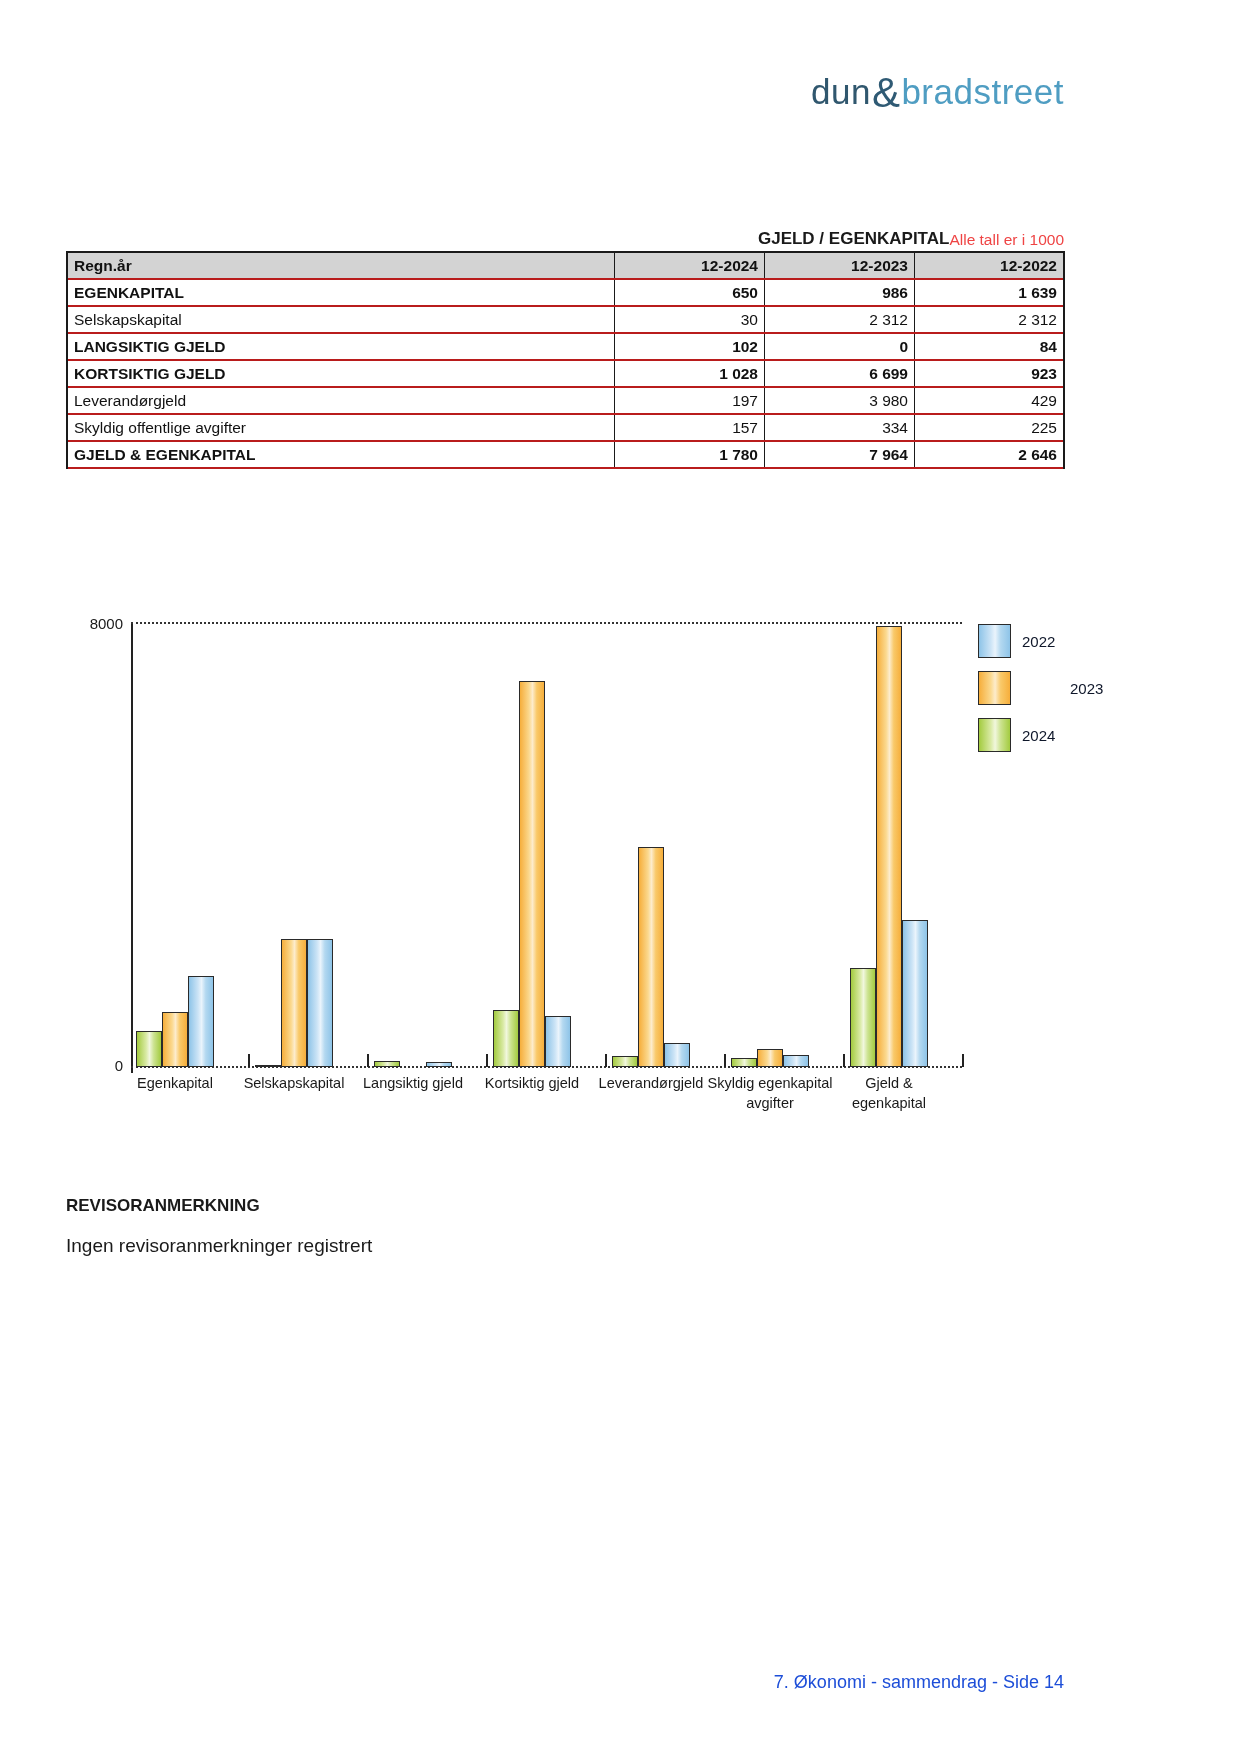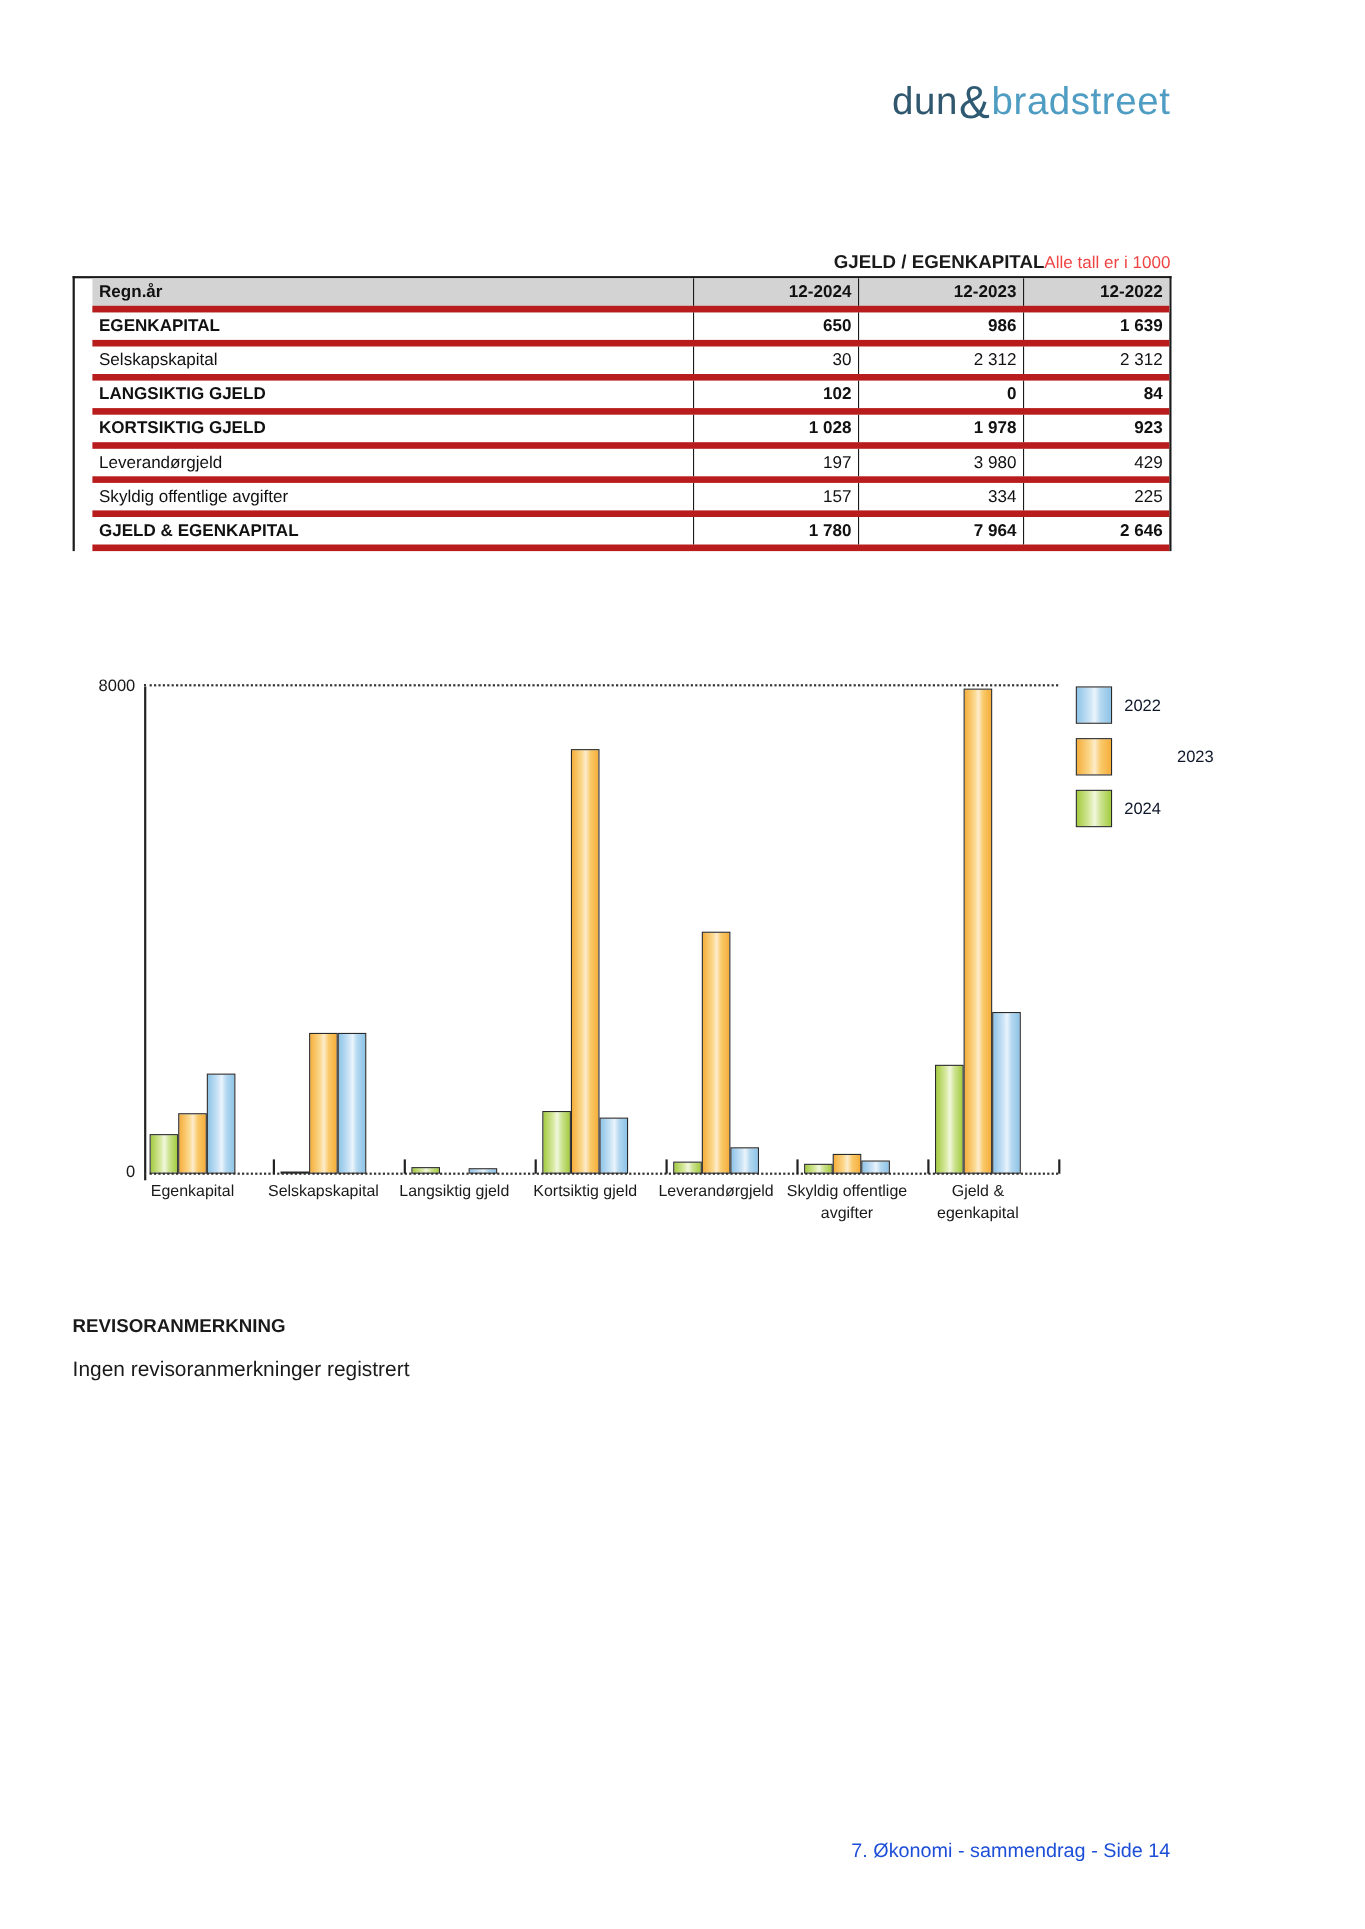--- a/index.html
+++ b/index.html
@@ -17,21 +17,21 @@
   .logo{position:absolute;top:66px;right:177px;white-space:nowrap;letter-spacing:.5px;}
   .logo .p1{font-size:35px;color:#30576e;}
   .logo .amp{font-size:42px;color:#2f5a74;position:relative;top:3px;margin:0 1px;}
   .logo .p2{font-size:35px;color:#4f9dc2;}
   
   .sec-row{position:absolute;left:66px;top:229px;width:998px;display:flex;justify-content:flex-end;align-items:flex-end;}
   .sec-title{font-weight:bold;font-size:17px;color:#1a1a1a;}
   .sec-note{font-size:15.5px;color:#ef4444;}
   
   .fin-table{position:absolute;left:66px;top:251px;width:999px;border:2px solid #1a1a1a;border-bottom:none;}
-  .tr{display:grid;grid-template-columns:547px 150px 150px 1fr;border-bottom:6px solid #b91c1c;min-height:26px;margin-left:16px;}
+  .tr{display:grid;grid-template-columns:547px 150px 150px 1fr;border-bottom:2px solid #b91c1c;min-height:26px;}
   .tr.head{background:#d3d3d3;font-weight:bold;}
   .td{font-size:15.5px;padding:4px 6px 3px 6px;border-right:1px solid #1a1a1a;display:flex;align-items:center;}
   .td:last-child{border-right:none;}
   .td.num{justify-content:flex-end;text-align:right;}
   .tr.bold .td{font-weight:bold;}
   
   .chart{position:absolute;left:0;top:0;width:1241px;height:1754px;pointer-events:none;}
   .yaxis{position:absolute;left:131px;top:624px;width:2px;height:449px;background:#222;}
   .gridline-top{position:absolute;left:131px;top:622px;width:831px;border-top:2px dotted #333;}
   .baseline{position:absolute;left:131px;top:1066px;width:831px;border-top:2px dotted #333;}
@@ -85,21 +85,21 @@
       </div>
       <div class="tr bold">
         <div class="td">LANGSIKTIG GJELD</div>
         <div class="td num">102</div>
         <div class="td num">0</div>
         <div class="td num">84</div>
       </div>
       <div class="tr bold">
         <div class="td">KORTSIKTIG GJELD</div>
         <div class="td num">1 028</div>
-        <div class="td num">1 978</div>
+        <div class="td num">6 699</div>
         <div class="td num">923</div>
       </div>
       <div class="tr ">
         <div class="td">Leverandørgjeld</div>
         <div class="td num">197</div>
         <div class="td num">3 980</div>
         <div class="td num">429</div>
       </div>
       <div class="tr ">
         <div class="td">Skyldig offentlige avgifter</div>
@@ -160,21 +160,21 @@
         <div class="cat-label" style="left: 338px;">
           <div>Langsiktig gjeld</div>
         </div>
         <div class="cat-label" style="left: 457px;">
           <div>Kortsiktig gjeld</div>
         </div>
         <div class="cat-label" style="left: 576px;">
           <div>Leverandørgjeld</div>
         </div>
         <div class="cat-label" style="left: 695px;">
-          <div>Skyldig offentlige</div>
+          <div>Skyldig egenkapital</div>
           <div>avgifter</div>
         </div>
         <div class="cat-label" style="left: 814px;">
           <div>Gjeld &amp;</div>
           <div>egenkapital</div>
         </div>
       </div>
     <div id="legend">
         <div class="legend-box s2" style="top: 624px;"></div>
         <div class="legend-label" style="top: 633px;">2022</div>

